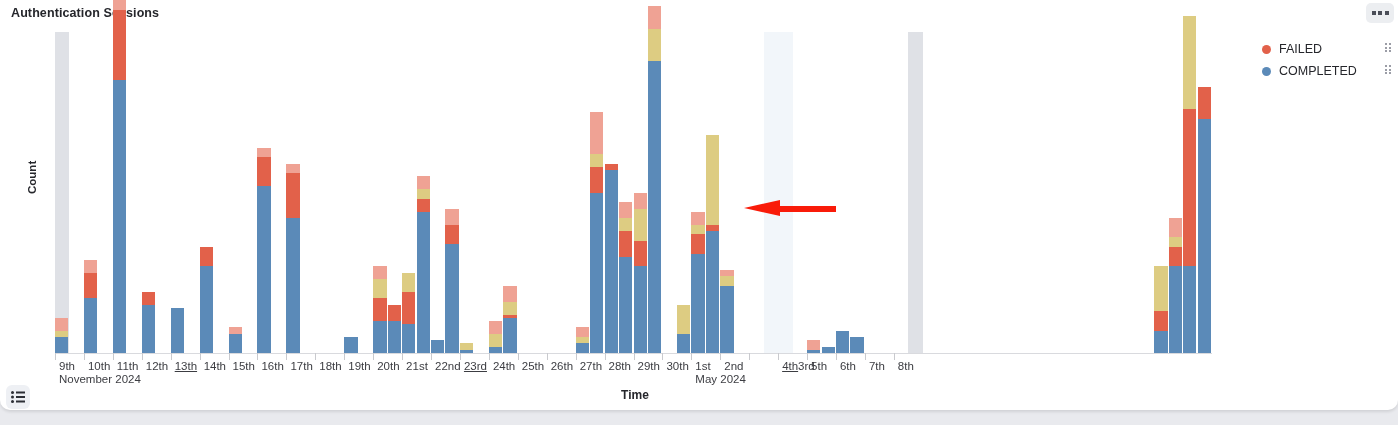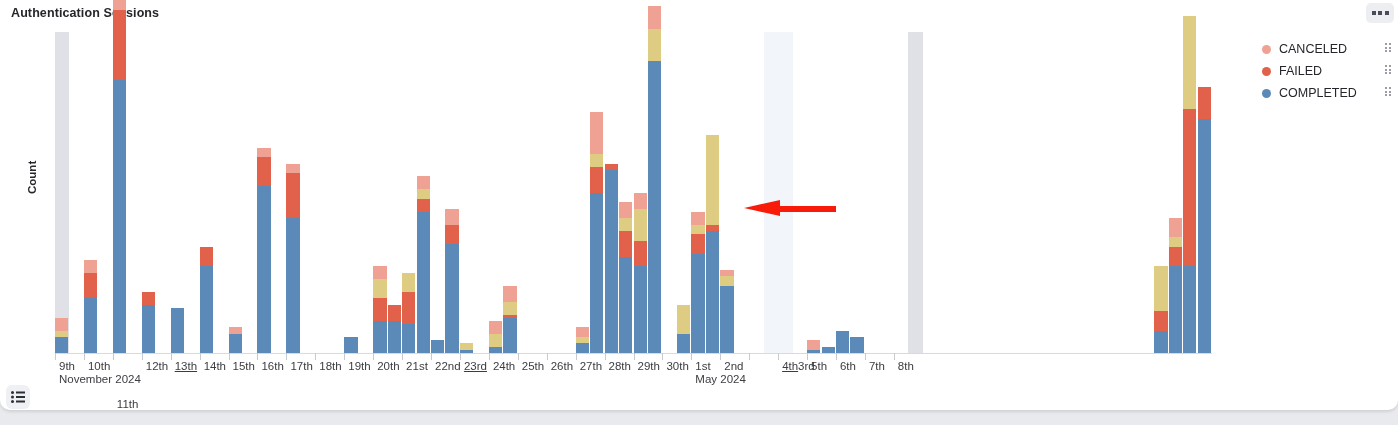--- a/index.html
+++ b/index.html
@@ -379,21 +379,21 @@
           <div class="seg" style="height: 12.0482%; background: rgb(226, 97, 74);"></div>
         </div>
       </div>
     <div id="baseline"></div>
     <div id="axis-ticks">
         <div class="tick" style="left: 55px;"></div>
         <div class="ticklabel" style="left: 59px;">9th</div>
         <div class="tick" style="left: 83.925px;"></div>
         <div class="ticklabel" style="left: 87.925px;">10th</div>
         <div class="tick" style="left: 112.85px;"></div>
-        <div class="ticklabel" style="left: 116.85px; margin-top: 38px;">11th</div>
+        <div class="ticklabel" style="left: 116.85px;">11th</div>
         <div class="tick" style="left: 141.775px;"></div>
         <div class="ticklabel" style="left: 145.775px;">12th</div>
         <div class="tick" style="left: 170.7px;"></div>
         <div class="ticklabel" style="left: 174.7px; text-decoration: underline;">13th</div>
         <div class="tick" style="left: 199.625px;"></div>
         <div class="ticklabel" style="left: 203.625px;">14th</div>
         <div class="tick" style="left: 228.55px;"></div>
         <div class="ticklabel" style="left: 232.55px;">15th</div>
         <div class="tick" style="left: 257.475px;"></div>
         <div class="ticklabel" style="left: 261.475px;">16th</div>
@@ -437,40 +437,29 @@
         <div class="ticklabel" style="left: 811.05px;">5th</div>
         <div class="tick" style="left: 835.975px;"></div>
         <div class="ticklabel" style="left: 839.975px;">6th</div>
         <div class="tick" style="left: 864.9px;"></div>
         <div class="ticklabel" style="left: 868.9px;">7th</div>
         <div class="tick" style="left: 893.825px;"></div>
         <div class="ticklabel" style="left: 897.825px;">8th</div>
         <div class="monthlabel" style="left: 59px;">November 2024</div>
         <div class="monthlabel" style="left: 695.35px;">May 2024</div>
       </div>
+    <div id="xlabel">Time</div>
 
     <div id="arrow">
       <div class="shaft"></div>
       <div class="head"></div>
     </div>
   </div>
 
   <div id="legend">
-      <div class="legend-row">
-        <span class="legend-swatch" style="background: rgb(239, 162, 148);"></span>
-        <span class="legend-text">CANCELED</span>
-        <span class="legend-grip">
-          <i></i>
-          <i></i>
-          <i></i>
-          <i></i>
-          <i></i>
-          <i></i>
-        </span>
-      </div>
       <div class="legend-row">
         <span class="legend-swatch" style="background: rgb(226, 97, 74);"></span>
         <span class="legend-text">FAILED</span>
         <span class="legend-grip">
           <i></i>
           <i></i>
           <i></i>
           <i></i>
           <i></i>
           <i></i>

